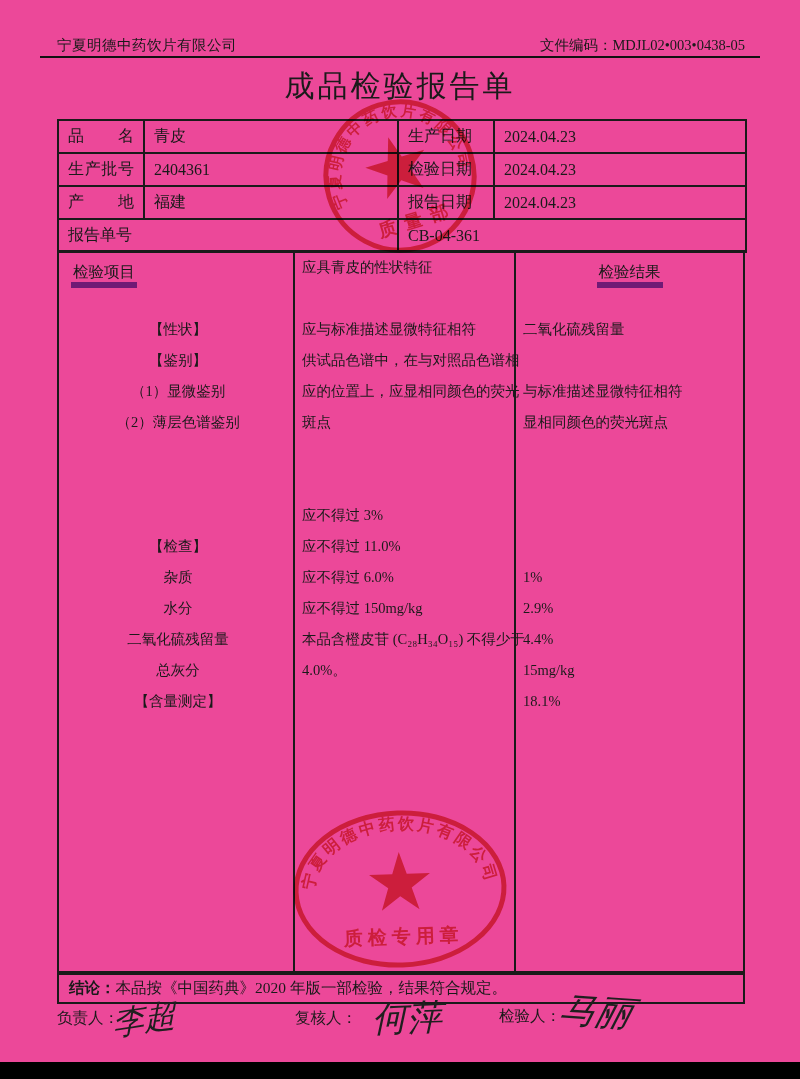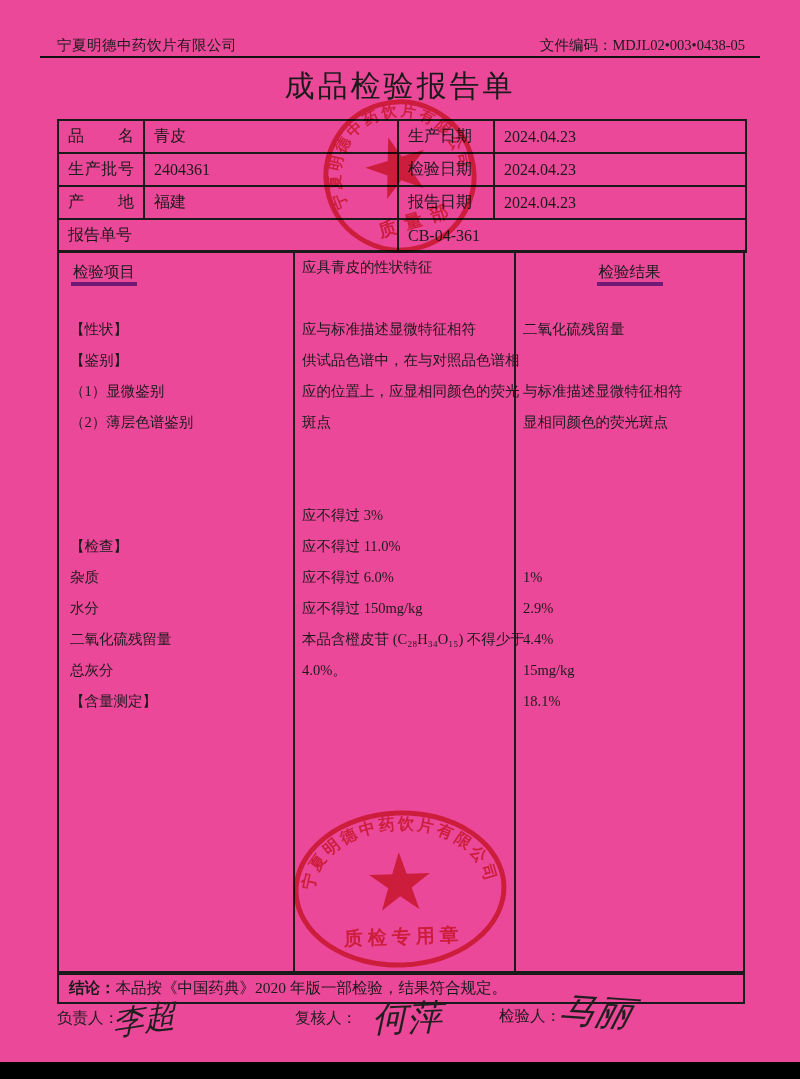--- a/index.html
+++ b/index.html
@@ -24,23 +24,23 @@
 
   
   .results { position:absolute; left:57px; top:250px; width:688px; height:723px;
              border:2px solid #1a1a1a; box-sizing:border-box; display:flex; }
   .rcol  { box-sizing:border-box; }
   .rcol1 { width:236px; border-right:2px solid #1a1a1a; }
   .rcol2 { width:221px; border-right:2px solid #1a1a1a; }
   .rcol3 { width:227px; }
   .rhead { height:62px; padding-top:10px; box-sizing:border-box; font-size:15.5px; text-align:center; }
   .rcol1 .rhead { text-align:left; padding-left:12px; }
-  .rhead span { border-bottom:4px solid #701a75; padding:0 2px 2px 2px;text-align:right; }
+  .rhead span { border-bottom:6px solid #701a75; padding:0 2px 2px 2px;text-align:right; }
   .rline { height:31px; line-height:31px; padding:0 7px; font-size:14.5px; white-space:nowrap; }
-  .rcol1 .rline { padding-left:11px; }
+  .rcol1 .rline { padding-left:11px;text-align:center; }
 
   
   .conclusion { position:absolute; left:57px; top:973px; width:688px; height:31px;
                 border:2px solid #1a1a1a; box-sizing:border-box; line-height:26px;
                 padding-left:10px; font-size:15.5px; white-space:nowrap; }
   .conclusion .b { font-weight:bold; }
 
   
   .sig-label { position:absolute; font-size:15.5px; }
   .sig { position:absolute; font-size:32px; color:#1f1f1f; font-style:italic;

